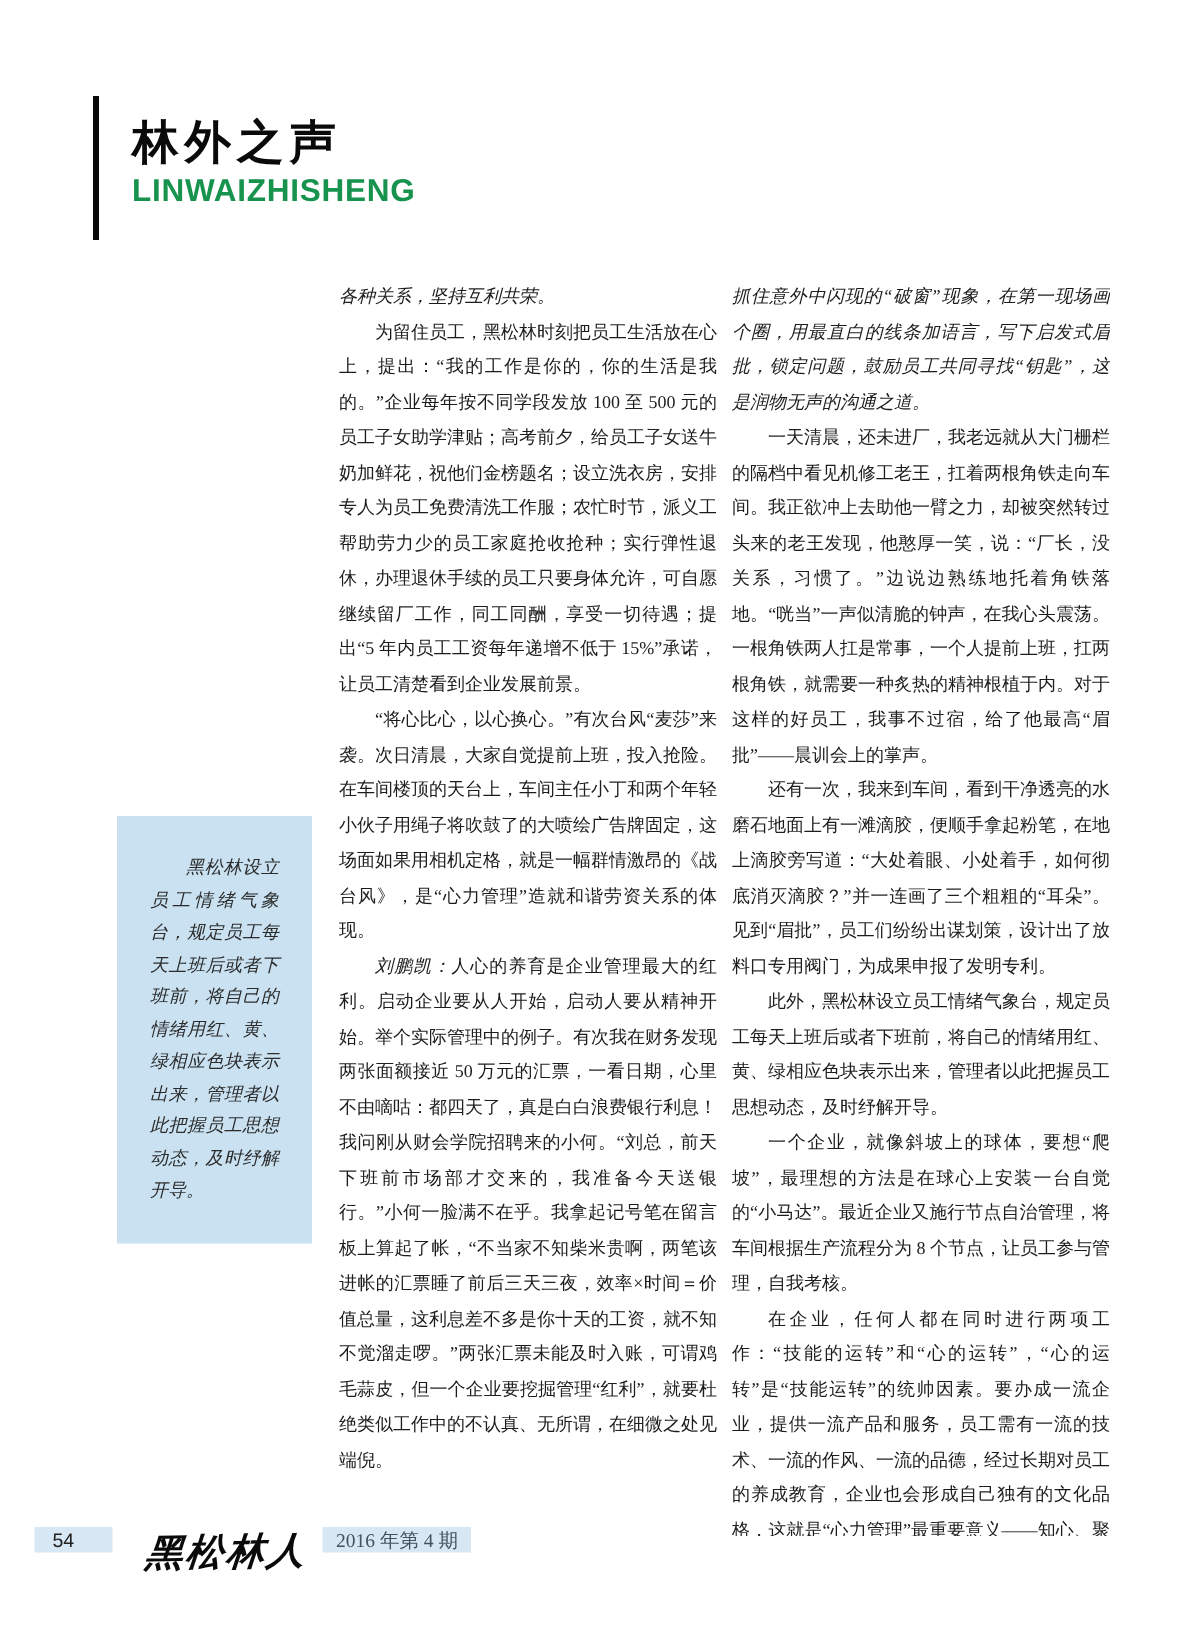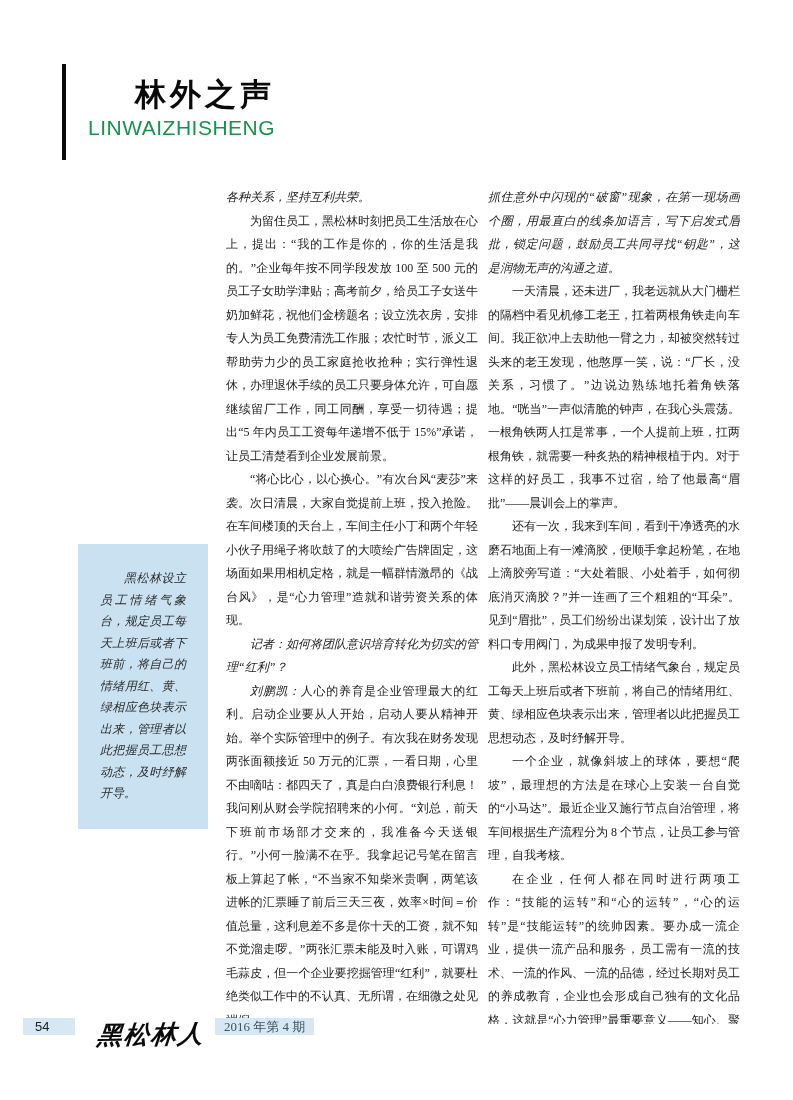--- a/index.html
+++ b/index.html
@@ -2,29 +2,29 @@
 <html><head>
 <meta charset="utf-8">
 <style>
   html,body{margin:0;padding:0;}
   body{
     width:793px;height:1100px;position:relative;background:#ffffff;
     font-family:"Liberation Serif","DejaVu Serif",serif;color:#1c1c1c;
     overflow:hidden;
   }
   
-  .masthead{position:absolute;left:62px;top:64px;display:flex;text-align:right;}
+  .masthead{position:absolute;left:62px;top:64px;display:flex;}
   .vbar{width:4px;height:96px;background:#0a0a0a;margin-right:22px;}
   .titles h1{
     margin:14px 0 0 0;font-family:"Liberation Sans","DejaVu Sans",sans-serif;
     font-size:31px;font-weight:bold;color:#0a0a0a;letter-spacing:4px;line-height:1.1;
   }
   .titles .sub{
     margin-top:4px;font-family:"Liberation Sans","DejaVu Sans",sans-serif;
-    font-size:21px;font-weight:normal;color:#17934e;letter-spacing:0.5px;
+    font-size:21px;font-weight:bold;color:#17934e;letter-spacing:0.5px;
   }
   
   .note{
     position:absolute;left:78px;top:544px;width:130px;box-sizing:border-box;
     background:#c9e1f1;padding:12px 10px;
   }
   .note p{
     margin:12px;font-size:12px;line-height:21.5px;color:#2b2b2b;
     font-style:italic;text-align:justify;text-indent:2em;
   }
@@ -75,21 +75,20 @@
 
   <aside class="note">
     <p>黑松林设立员工情绪气象台，规定员工每天上班后或者下班前，将自己的情绪用红、黄、绿相应色块表示出来，管理者以此把握员工思想动态，及时纾解开导。</p>
   </aside>
 
   <main class="cols">
     <div class="col" id="col-left">
         <p class="para noindent">各种关系，坚持互利共荣。</p>
         <p class="para">为留住员工，黑松林时刻把员工生活放在心上，提出：“我的工作是你的，你的生活是我的。”企业每年按不同学段发放 100 至 500 元的员工子女助学津贴；高考前夕，给员工子女送牛奶加鲜花，祝他们金榜题名；设立洗衣房，安排专人为员工免费清洗工作服；农忙时节，派义工帮助劳力少的员工家庭抢收抢种；实行弹性退休，办理退休手续的员工只要身体允许，可自愿继续留厂工作，同工同酬，享受一切待遇；提出“5 年内员工工资每年递增不低于 15%”承诺，让员工清楚看到企业发展前景。</p>
         <p class="para">“将心比心，以心换心。”有次台风“麦莎”来袭。次日清晨，大家自觉提前上班，投入抢险。在车间楼顶的天台上，车间主任小丁和两个年轻小伙子用绳子将吹鼓了的大喷绘广告牌固定，这场面如果用相机定格，就是一幅群情激昂的《战台风》，是“心力管理”造就和谐劳资关系的体现。</p>
-        <p class="para kaiti">记者：如何将团队意识培育转化为切实的管理“红利”？</p>
         <p class="para"><span class="kaiti">刘鹏凯：</span>人心的养育是企业管理最大的红利。启动企业要从人开始，启动人要从精神开始。举个实际管理中的例子。有次我在财务发现两张面额接近 50 万元的汇票，一看日期，心里不由嘀咕：都四天了，真是白白浪费银行利息！我问刚从财会学院招聘来的小何。“刘总，前天下班前市场部才交来的，我准备今天送银行。”小何一脸满不在乎。我拿起记号笔在留言板上算起了帐，“不当家不知柴米贵啊，两笔该进帐的汇票睡了前后三天三夜，效率×时间＝价值总量，这利息差不多是你十天的工资，就不知不觉溜走啰。”两张汇票未能及时入账，可谓鸡毛蒜皮，但一个企业要挖掘管理“红利”，就要杜绝类似工作中的不认真、无所谓，在细微之处见端倪。</p>
       </div>
     <div class="col" id="col-right">
         <p class="para noindent">抓住意外中闪现的“破窗”现象，在第一现场画个圈，用最直白的线条加语言，写下启发式眉批，锁定问题，鼓励员工共同寻找“钥匙”，这是润物无声的沟通之道。</p>
         <p class="para">一天清晨，还未进厂，我老远就从大门栅栏的隔档中看见机修工老王，扛着两根角铁走向车间。我正欲冲上去助他一臂之力，却被突然转过头来的老王发现，他憨厚一笑，说：“厂长，没关系，习惯了。”边说边熟练地托着角铁落地。“咣当”一声似清脆的钟声，在我心头震荡。一根角铁两人扛是常事，一个人提前上班，扛两根角铁，就需要一种炙热的精神根植于内。对于这样的好员工，我事不过宿，给了他最高“眉批”——晨训会上的掌声。</p>
         <p class="para">还有一次，我来到车间，看到干净透亮的水磨石地面上有一滩滴胶，便顺手拿起粉笔，在地上滴胶旁写道：“大处着眼、小处着手，如何彻底消灭滴胶？”并一连画了三个粗粗的“耳朵”。见到“眉批”，员工们纷纷出谋划策，设计出了放料口专用阀门，为成果申报了发明专利。</p>
         <p class="para">此外，黑松林设立员工情绪气象台，规定员工每天上班后或者下班前，将自己的情绪用红、黄、绿相应色块表示出来，管理者以此把握员工思想动态，及时纾解开导。</p>
         <p class="para">一个企业，就像斜坡上的球体，要想“爬坡”，最理想的方法是在球心上安装一台自觉的“小马达”。最近企业又施行节点自治管理，将车间根据生产流程分为 8 个节点，让员工参与管理，自我考核。</p>
         <p class="para">在企业，任何人都在同时进行两项工作：“技能的运转”和“心的运转”，“心的运转”是“技能运转”的统帅因素。要办成一流企业，提供一流产品和服务，员工需有一流的技术、一流的作风、一流的品德，经过长期对员工的养成教育，企业也会形成自己独有的文化品格，这就是“心力管理”最重要意义——知心、聚心、塑心。</p>
       </div>

